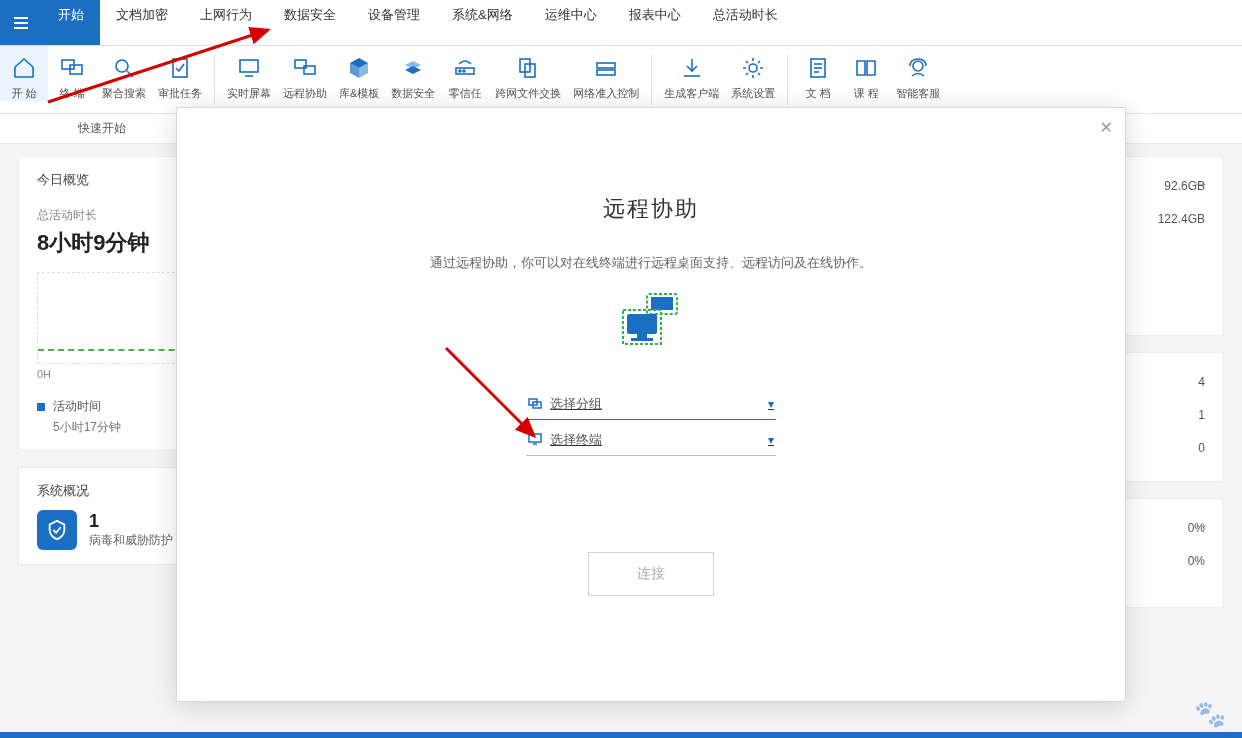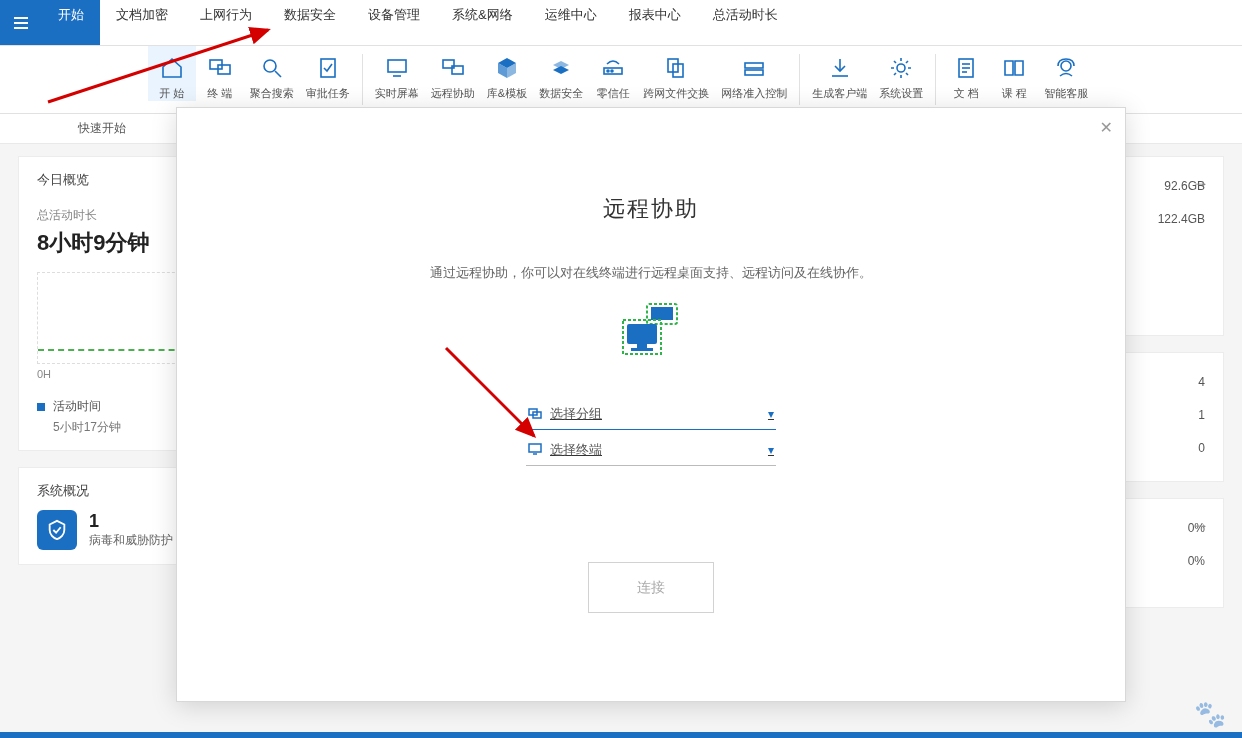--- a/index.html
+++ b/index.html
@@ -40,21 +40,20 @@
   }
   .menubar li.active { background: #1a6fc3; color: #fff; }
 
   
   .ribbon {
     display: flex;
     align-items: flex-start;
     background: #fff;
     border-bottom: 1px solid #e1e1e1;
     height: 68px;
-    justify-content: center;
   }
   .rib-btn {
     display: flex;
     flex-direction: column;
     align-items: center;
     justify-content: flex-start;
     padding: 8px 6px 0 6px;
     min-width: 48px;
     cursor: pointer;
   }
@@ -128,37 +127,37 @@
   }
   .modal-close {
     position: absolute; top: 10px; right: 12px;
     color: #999; font-size: 16px; cursor: pointer;
   }
   .modal-body {
     display:flex; flex-direction:column; align-items:center;
     padding-top: 86px;
   }
   .modal-title { font-size: 22px; color:#333; letter-spacing:2px; }
-  .modal-desc { font-size: 13px; color:#666; margin-top: 40px; }
+  .modal-desc { font-size: 13px; color:#666; margin-top: 30px; }
   .modal-icon { margin-top: 20px; }
   .sel-row {
     width: 250px; margin-top: 40px;
     border-bottom: 1px solid #1a6fc3;
     display:flex; align-items:center; gap:8px;
     padding: 6px 2px;
     cursor: pointer;
     text-decoration: underline;
   }
   .sel-row.second { border-bottom-color:#bbb; margin-top:5px; }
   .sel-row .sel-ic { color:#1a6fc3; font-size:14px; }
   .sel-row .sel-txt { flex:1; color:#555; font-size:13px; }
   .sel-row .caret { color:#1a6fc3; font-size:12px; }
   .connect-btn {
     margin-top: 96px;
-    width: 126px; height: 51px;
+    width: 126px; height: 44px;
     border: 1px solid #d2d2d2;
     background: #fff;
     color: #aaa;
     font-size: 14px;
     cursor: pointer;
   }
 
   
   .arrow { position:absolute; pointer-events:none; }
 

